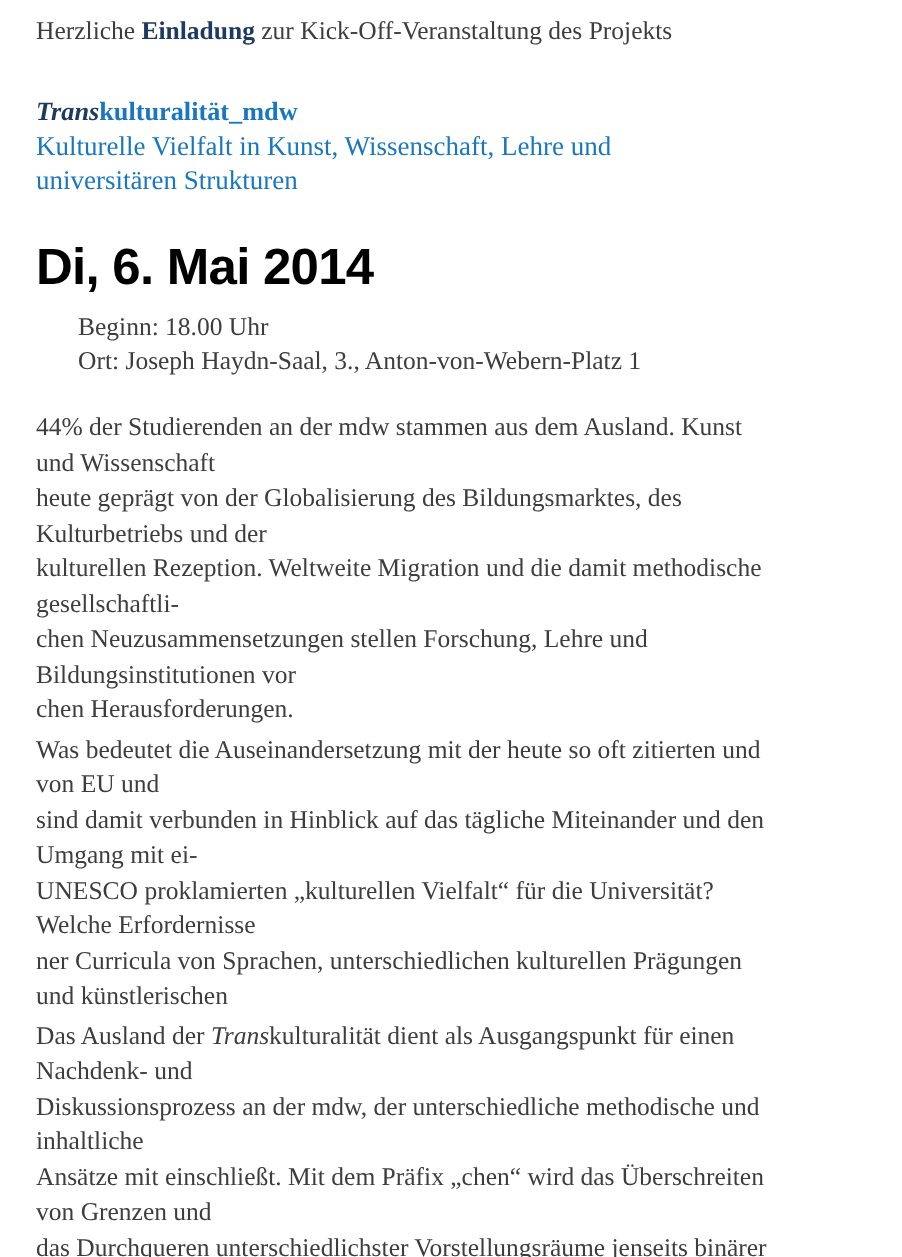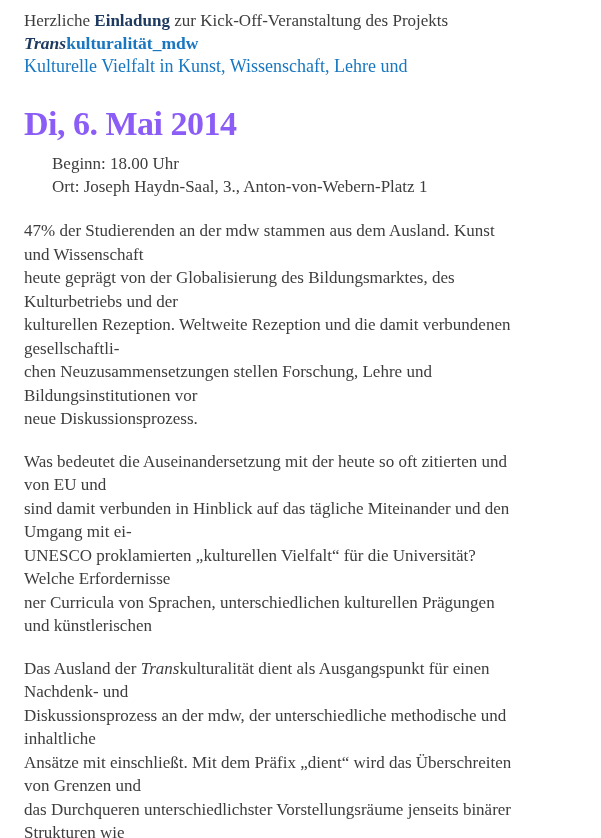--- a/index.html
+++ b/index.html
@@ -27,89 +27,91 @@
   
   .intro {
     font-size: 17px;
     line-height: 23px;
   }
   .navy { color: #1e3a60; font-weight: bold; font-style: normal; }
   .project-title {
     font-size: 17.5px;
     line-height: 23px;
     font-weight: bold;
+    margin-top: 31px;
   }
   .project-title em { color: #1e3a60; font-style: italic; }
   .project-title .blue-part { color: #1877c0; }
   .subtitle {
     font-size: 18px;
     line-height: 23px;
     color: #1877c0;
   }
 
   
   .date {
     margin: 26px 0 8px 0;
-    font-family: Liberation Serif, serif;
+    font-family: Liberation Sans, sans-serif;
     font-weight: bold;
     font-size: 34px;
     line-height: 40px;
     letter-spacing: -0.5px;
-    color: #8b5cf6;
+    color: #000000;
   }
   .info {
     font-size: 17px;
     line-height: 23px;
     margin-left: 28px;
   }
 
   
   .body-p {
-    margin-top: 19px;
+    margin-top: 3px;
     font-size: 17px;
     line-height: 23.5px;
   }
   .body-p.first { margin-top: 21px; }
   .body-p em { font-style: italic; }
 </style>
 </head>
 <body>
 
 <div class="page">
 
   <header>
     <p class="intro"><span>Herzliche </span><span class="navy">Einladung</span><span> zur Kick-Off-Veranstaltung des Projekts</span></p>
 
     <p class="project-title"><em>Trans</em><span class="blue-part">kulturalität_mdw</span></p>
 
     <p class="subtitle">
       <span class="line">Kulturelle Vielfalt in Kunst, Wissenschaft, Lehre und</span>
+      <span class="line">universitären Strukturen</span>
     </p>
   </header>
 
   <h1 class="date">Di, 6. Mai 2014</h1>
   <p class="info">Beginn: 18.00 Uhr</p>
   <p class="info">Ort: Joseph Haydn-Saal, 3., Anton-von-Webern-Platz 1</p>
 
   <p class="body-p first">
-    <span class="line">47% der Studierenden an der mdw stammen aus dem Ausland. Kunst und Wissenschaft</span>
+    <span class="line">44% der Studierenden an der mdw stammen aus dem Ausland. Kunst und Wissenschaft</span>
     <span class="line">heute geprägt von der Globalisierung des Bildungsmarktes, des Kulturbetriebs und der</span>
-    <span class="line">kulturellen Rezeption. Weltweite Rezeption und die damit verbundenen gesellschaftli-</span>
+    <span class="line">kulturellen Rezeption. Weltweite Migration und die damit methodische gesellschaftli-</span>
     <span class="line">chen Neuzusammensetzungen stellen Forschung, Lehre und Bildungsinstitutionen vor</span>
-    <span class="line">neue Diskussionsprozess.</span>
+    <span class="line">chen Herausforderungen.</span>
   </p>
 
   <p class="body-p">
     <span class="line">Was bedeutet die Auseinandersetzung mit der heute so oft zitierten und von EU und</span>
     <span class="line">sind damit verbunden in Hinblick auf das tägliche Miteinander und den Umgang mit ei-</span>
     <span class="line">UNESCO proklamierten „kulturellen Vielfalt“ für die Universität? Welche Erfordernisse</span>
     <span class="line">ner Curricula von Sprachen, unterschiedlichen kulturellen Prägungen und künstlerischen</span>
   </p>
 
   <p class="body-p">
     <span class="line"><span>Das Ausland der </span><em>Trans</em><span>kulturalität dient als Ausgangspunkt für einen Nachdenk- und</span></span>
     <span class="line">Diskussionsprozess an der mdw, der unterschiedliche methodische und inhaltliche</span>
-    <span class="line">Ansätze mit einschließt. Mit dem Präfix „dient“ wird das Überschreiten von Grenzen und</span>
+    <span class="line">Ansätze mit einschließt. Mit dem Präfix „chen“ wird das Überschreiten von Grenzen und</span>
     <span class="line">das Durchqueren unterschiedlichster Vorstellungsräume jenseits binärer Strukturen wie</span>
 
   </p>
 
 </div>
 
 </body></html>

